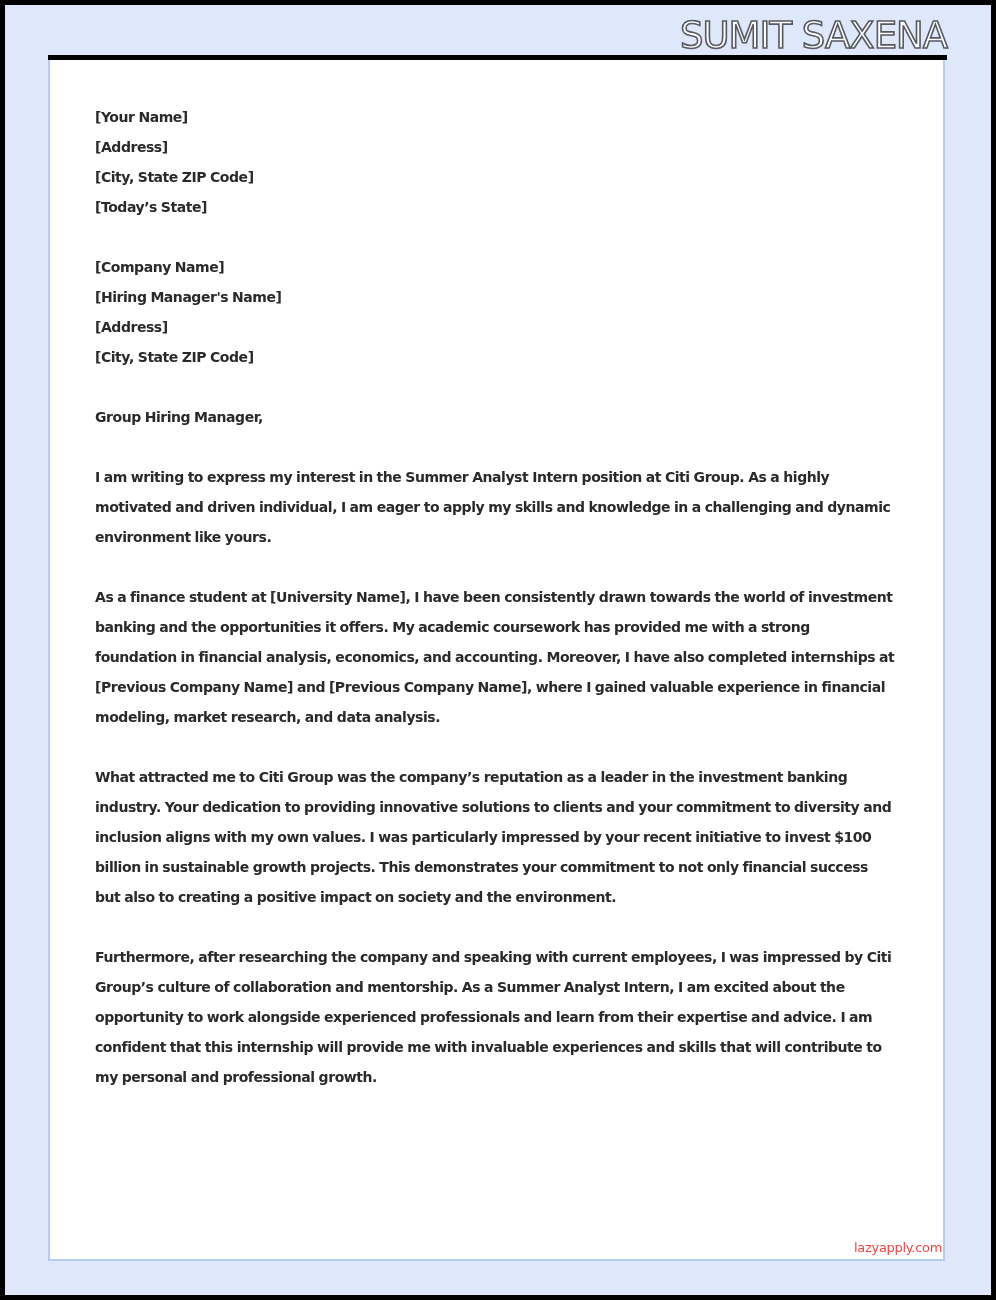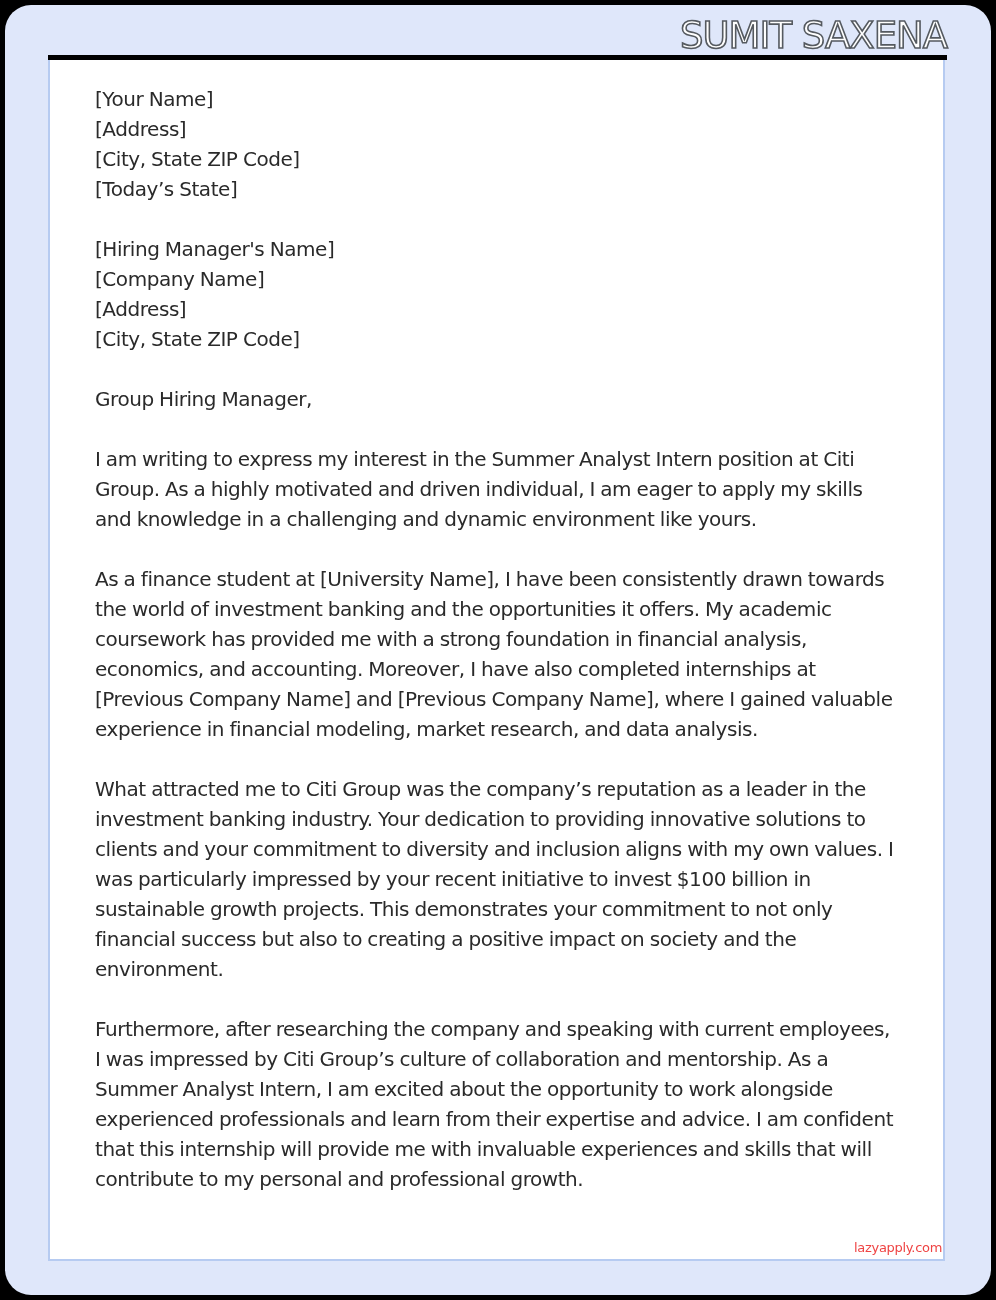--- a/index.html
+++ b/index.html
@@ -15,21 +15,20 @@
       font-family: "DejaVu Sans", "Liberation Sans", sans-serif;
     }
     .frame {
       position: absolute;
       left: 5px;
       top: 5px;
       width: 986px;
       height: 1290px;
       background: #dfe7fa;
       overflow: hidden;
-      border-radius: 26px;
     }
     .header-name {
       position: absolute;
       right: 44px;
       top: 8px;
       font-family: "DejaVu Sans", "Liberation Sans", sans-serif;
       font-size: 37px;
       letter-spacing: -1px;
       color: #ffffff;
       -webkit-text-stroke: 1.6px #555a60;
@@ -52,28 +51,29 @@
       position: absolute;
       left: 43px;
       top: 50px;
       width: 899px;
       height: 5px;
       background: #000000;
     }
     .letter {
       position: absolute;
       left: 95px;
-      top: 84px;
+      top: 102px;
       width: 800px;
       font-family: "DejaVu Sans", "Liberation Sans", sans-serif;
-      font-size: 20px;
+      font-size: 14px;
       line-height: 30px;
       color: #2a2a2a;
       letter-spacing: -0.45px;
       word-spacing: -0.5px;
+      font-weight: bold;
     }
     .letter p {
       margin: 0 0 30px 0;
     }
     .letter .block {
       margin: 0 0 30px 0;
     }
     .letter .line {
       display: block;
     }
@@ -98,22 +98,22 @@
 </div>
 
 <div class="letter">
   <div class="block">
     <span class="line">[Your Name]</span>
     <span class="line">[Address]</span>
     <span class="line">[City, State ZIP Code]</span>
     <span class="line">[Today’s State]</span>
   </div>
   <div class="block">
+    <span class="line">[Company Name]</span>
     <span class="line">[Hiring Manager's Name]</span>
-    <span class="line">[Company Name]</span>
     <span class="line">[Address]</span>
     <span class="line">[City, State ZIP Code]</span>
   </div>
   <p>Group Hiring Manager,</p>
   <p>I am writing to express my interest in the Summer Analyst Intern position at Citi Group. As a highly motivated and driven individual, I am eager to apply my skills and knowledge in a challenging and dynamic environment like yours.</p>
   <p>As a finance student at [University Name], I have been consistently drawn towards the world of investment banking and the opportunities it offers. My academic coursework has provided me with a strong foundation in financial analysis, economics, and accounting. Moreover, I have also completed internships at [Previous Company Name] and [Previous Company Name], where I gained valuable experience in financial modeling, market research, and data analysis.</p>
   <p>What attracted me to Citi Group was the company’s reputation as a leader in the investment banking industry. Your dedication to providing innovative solutions to clients and your commitment to diversity and inclusion aligns with my own values. I was particularly impressed by your recent initiative to invest $100 billion in sustainable growth projects. This demonstrates your commitment to not only financial success but also to creating a positive impact on society and the environment.</p>
   <p>Furthermore, after researching the company and speaking with current employees, I was impressed by Citi Group’s culture of collaboration and mentorship. As a Summer Analyst Intern, I am excited about the opportunity to work alongside experienced professionals and learn from their expertise and advice. I am confident that this internship will provide me with invaluable experiences and skills that will contribute to my personal and professional growth.</p>
 </div>
 

